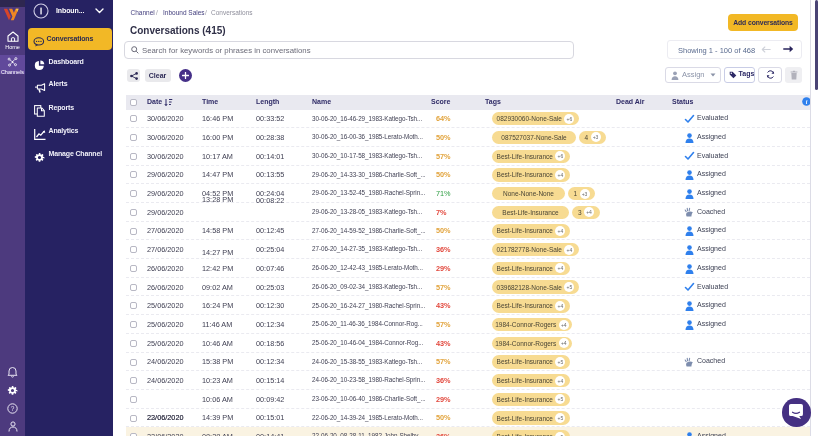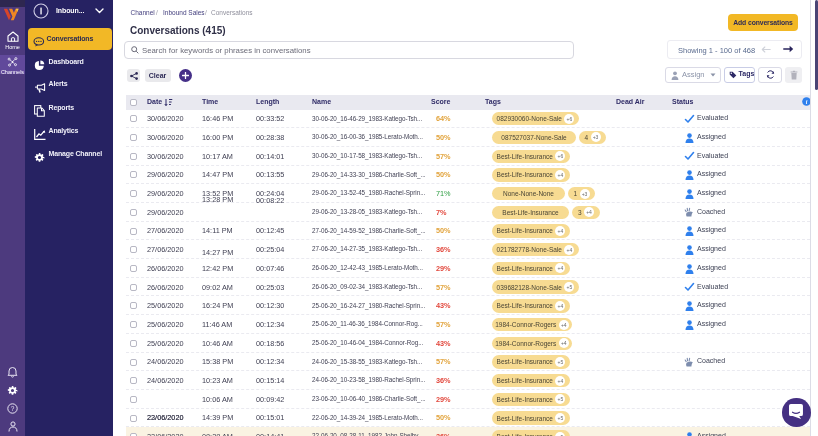--- a/index.html
+++ b/index.html
@@ -248,21 +248,21 @@
 <span class="abs ct" style="left:436px;top:170.3px;color:#e2a33b;font-weight:700">50%</span>
 <span class="abs pill" style="left:492px;top:168.2px;width:78px">Best-Life-Insurance<span class="chip">+4</span></span>
 <svg class="abs" style="left:685px;top:169.9px" width="9" height="10" viewBox="0 0 9 10">
     <circle cx="4.5" cy="2.6" r="2.3" fill="#2f80ed"></circle>
     <path d="M0.5 10 C0.5 6.9 2.2 5.6 4.5 5.6 C6.8 5.6 8.5 6.9 8.5 10 Z" fill="#2f80ed"></path>
   </svg>
 <span class="abs stt" style="left:697px;top:170.3px">Assigned</span>
 <div class="abs" style="left:126px;top:184.3px;width:684px;height:18.7px;border-bottom:1px dashed #eaeaf0"></div>
 <span class="abs cb" style="left:129.5px;top:190.2px"></span>
 <span class="abs ct" style="left:147px;top:189.1px">29/06/2020</span>
-<span class="abs ct" style="left:202px;top:189.1px">13:52 PM</span>
+<span class="abs ct" style="left:202px;top:189.1px">04:52 PM</span>
 <span class="abs ct" style="left:256px;top:189.1px">00:24:04</span>
 <span class="abs ct nm" style="left:312px;top:189.3px">29-06-20_13-52-45_1980-Rachel-Sprin...</span>
 <span class="abs ct" style="left:436px;top:189.1px;color:#2f9e44;font-weight:400">71%</span>
 <span class="abs pill" style="left:492px;top:187.0px;width:73px">None-None-None</span>
 <span class="abs pill" style="left:568px;top:187.0px;width:27px">1<span class="chip">+3</span></span>
 <svg class="abs" style="left:685px;top:188.7px" width="9" height="10" viewBox="0 0 9 10">
     <circle cx="4.5" cy="2.6" r="2.3" fill="#2f80ed"></circle>
     <path d="M0.5 10 C0.5 6.9 2.2 5.6 4.5 5.6 C6.8 5.6 8.5 6.9 8.5 10 Z" fill="#2f80ed"></path>
   </svg>
 <span class="abs stt" style="left:697px;top:189.1px">Assigned</span>
@@ -276,21 +276,21 @@
 <span class="abs pill" style="left:492px;top:205.7px;width:77px">Best-Life-Insurance</span>
 <span class="abs pill" style="left:572px;top:205.7px;width:28px">3<span class="chip">+4</span></span>
 <svg class="abs" style="left:684px;top:207.3px" width="11" height="10" viewBox="0 0 11 10">
     <path d="M2.2 4.6 L1.2 3.0 M3.6 3.8 L3.2 1.2 M5.2 3.6 L5.6 1.4" stroke="#7d8dad" stroke-width="1.1" fill="none" stroke-linecap="round"></path>
     <path d="M2.6 9.4 C1.8 8 1.9 6.6 3 5.6 C4.6 4.2 7.4 4.4 8.8 5.2 C8.2 5.8 7.6 7.4 7.4 9.4 Z" fill="#7d8dad"></path>
   </svg>
 <span class="abs stt" style="left:697px;top:207.8px">Coached</span>
 <div class="abs" style="left:126px;top:221.7px;width:684px;height:18.7px;border-bottom:1px dashed #eaeaf0"></div>
 <span class="abs cb" style="left:129.5px;top:227.5px"></span>
 <span class="abs ct" style="left:147px;top:226.4px">27/06/2020</span>
-<span class="abs ct" style="left:202px;top:226.4px">14:11 PM</span>
+<span class="abs ct" style="left:202px;top:226.4px">14:58 PM</span>
 <span class="abs ct" style="left:256px;top:226.4px">00:12:45</span>
 <span class="abs ct nm" style="left:312px;top:226.7px">27-06-20_14-59-52_1986-Charlie-Soft_...</span>
 <span class="abs ct" style="left:436px;top:226.4px;color:#e2a33b;font-weight:700">50%</span>
 <span class="abs pill" style="left:492px;top:224.3px;width:78px">Best-Life-Insurance<span class="chip">+4</span></span>
 <svg class="abs" style="left:685px;top:226.0px" width="9" height="10" viewBox="0 0 9 10">
     <circle cx="4.5" cy="2.6" r="2.3" fill="#2f80ed"></circle>
     <path d="M0.5 10 C0.5 6.9 2.2 5.6 4.5 5.6 C6.8 5.6 8.5 6.9 8.5 10 Z" fill="#2f80ed"></path>
   </svg>
 <span class="abs stt" style="left:697px;top:226.4px">Assigned</span>
 <div class="abs" style="left:126px;top:240.4px;width:684px;height:18.7px;border-bottom:1px dashed #eaeaf0"></div>

